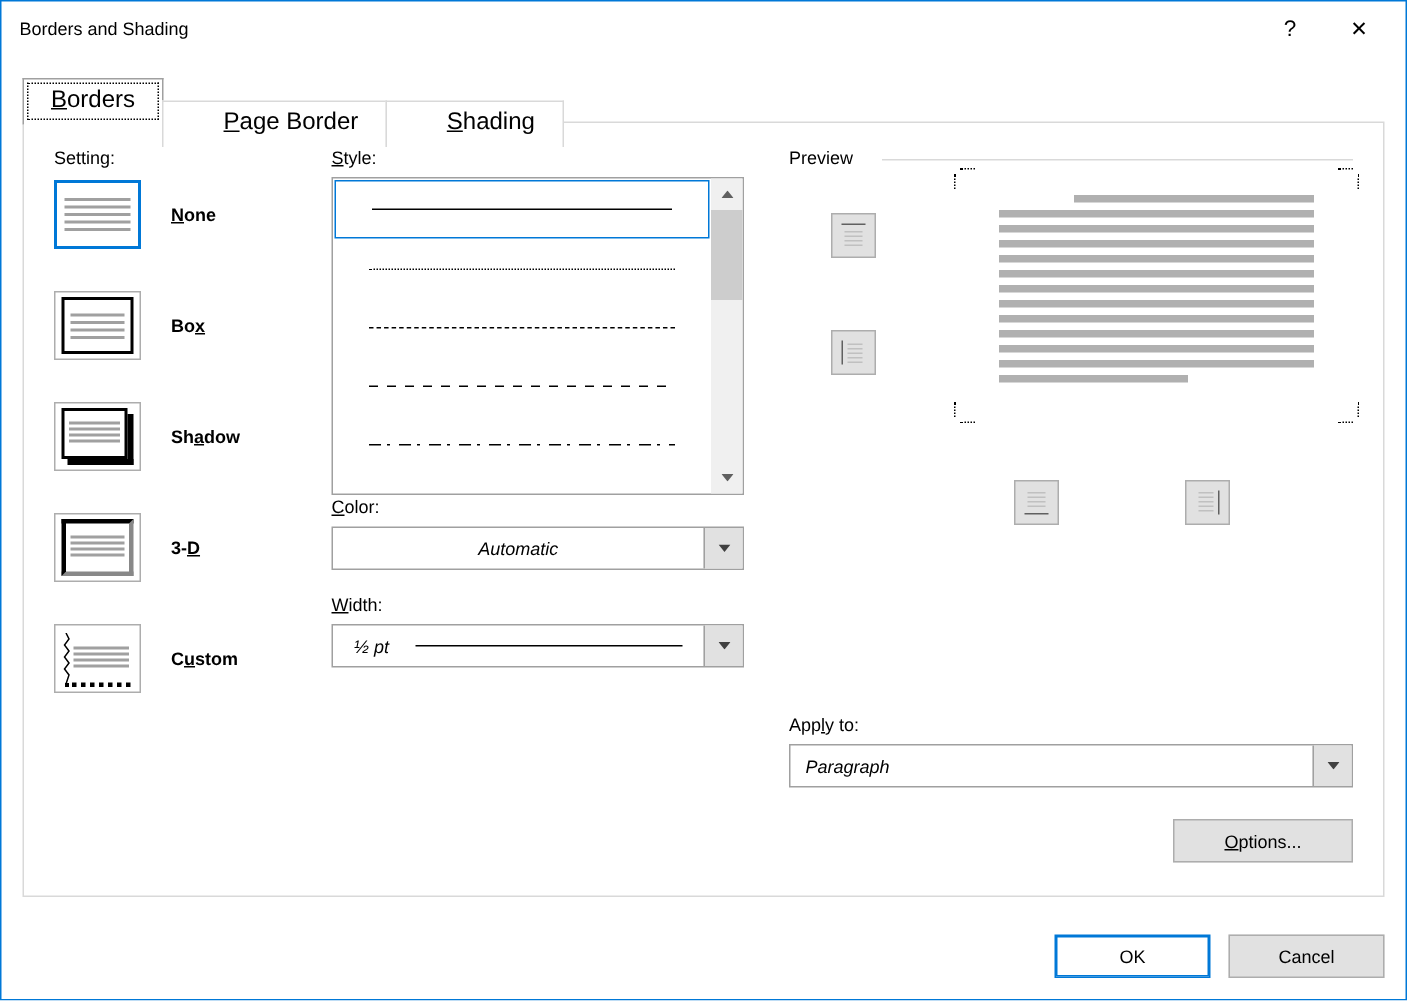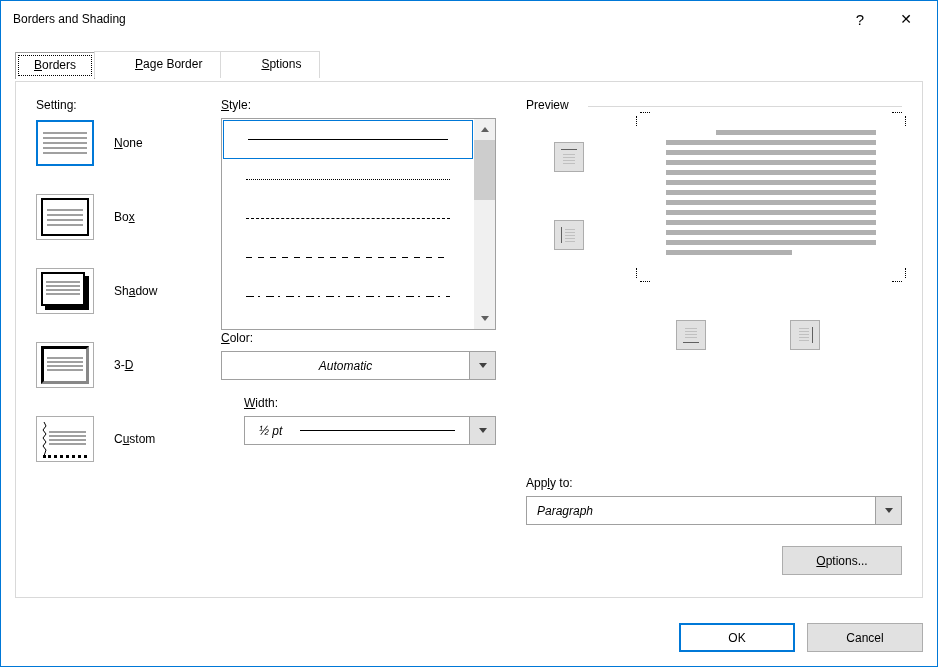--- a/index.html
+++ b/index.html
@@ -4,34 +4,34 @@
 <style>
   * { box-sizing: border-box; margin: 0; padding: 0; }
   body { font-family: "Segoe UI", Tahoma, sans-serif; font-size: 12px; color: #000; background: #fff; }
   .window { width: 938px; height: 667px; border: 1px solid #0078d7; position: relative; background: #fff; }
   .titlebar { height: 36px; display: flex; align-items: center; justify-content: space-between; padding: 0 8px 0 12px; }
   .titlebar .title { font-size: 12px; }
   .title-actions { display: flex; align-items: center; gap: 0; }
   .title-btn { width: 46px; height: 32px; display: flex; align-items: center; justify-content: center; font-size: 14px; color: #000; }
   .content { position: absolute; left: 14px; right: 14px; top: 50px; bottom: 14px; }
   .tabs { display: flex; position: relative; z-index: 2; }
-  .tab { border: 1px solid #d9d9d9; border-bottom: none; padding: 5px 18px 6px; margin-right: -1px; background: #fff; font-size: 12px; position: relative; }
+  .tab { border: 1px solid #d9d9d9; border-bottom: none; padding: 5px 18px 6px; margin-right: -1px; background: #fff; font-size: 16px; position: relative; }
   .tab.active { border-color: #a0a0a0; padding-bottom: 7px; top: 1px; }
   .tab:not(.active) { border-bottom: none; }
   .tab-underline { text-decoration: underline; }
   .tab-body { border: 1px solid #d9d9d9; position: absolute; left: 0; right: 0; top: 30px; bottom: 54px; padding: 16px 20px; display: flex; }
-  .tab.active + .tab, .tab:not(.active) { top:0;padding-left:40px; }
+  .tab.active + .tab, .tab:not(.active) { top:16px;padding-left:40px; }
   
   .left-col { width: 175px; }
   .mid-col { width: 275px; margin-left: 10px; }
   .right-col { flex: 1; margin-left: 30px; position: relative; }
   
   .section-label { font-size: 12px; margin-bottom: 6px; display: block; }
   
-  .setting-list { margin-top: 8px; }
+  .setting-list { margin-top: 8px; font-weight: bold; }
   .setting-item { display: flex; align-items: center; margin-bottom: 28px; cursor: pointer; }
   .setting-icon { width: 58px; height: 46px; border: 1px solid #adadad; background: #fff; display: flex; align-items: center; justify-content: center; margin-right: 20px; }
   .setting-icon.selected { border: 2px solid #0078d7; }
   .setting-lines { width: 44px; }
   .setting-lines .ln { height: 2px; background: #a0a0a0; margin-bottom: 3px; }
   .setting-lines .ln:last-child { margin-bottom: 0; }
   .box-outer { border: 2px solid #000; padding: 4px; width: 48px; height: 38px; display: flex; flex-direction: column; justify-content: center; }
   .box-outer .ln { height: 2px; background: #a0a0a0; margin-bottom: 3px; }
   .box-outer .ln:last-child { margin-bottom: 0; }
   .shadow-outer { position: relative; width: 48px; height: 38px; }
@@ -94,21 +94,21 @@
   .pv-btn-inner .bord { position: absolute; border-color: #606060; }
   .pv-top { left: 28px; top: 30px; }
   .pv-left { left: 28px; top: 108px; }
   .pv-bottom-a { left: 150px; top: 208px; }
   .pv-bottom-b { left: 264px; top: 208px; }
   
   .apply-section { position: absolute; bottom: 56px; left: 0; right: 0; }
   .options-btn { position: absolute; right: 0; bottom: 6px; width: 120px; height: 29px; border: 1px solid #adadad; background: #e1e1e1; display: flex; align-items: center; justify-content: center; cursor: pointer; }
   
   .footer-buttons { position: absolute; right: 0; bottom: 0; display: flex; gap: 12px; }
-  .btn { width: 116px; height: 29px; border: 1px solid #adadad; background: #e1e1e1; display: flex; align-items: center; justify-content: center; cursor: pointer; font-size: 12px; }
+  .btn { width: 104px; height: 29px; border: 1px solid #adadad; background: #e1e1e1; display: flex; align-items: center; justify-content: center; cursor: pointer; font-size: 12px; }
   .btn.primary { border: 1px solid #0078d7; background: #fff; outline: 1px solid #0078d7; outline-offset: -2px; }
 </style>
 </head>
 <body>
 
 <div class="window">
   <div class="titlebar">
     <div class="title">Borders and Shading</div>
     <div class="title-actions">
       <div class="title-btn" style="font-size:15px;">?</div>
@@ -118,21 +118,21 @@
 
   <div class="content">
     <div class="tabs">
       <div class="tab active" style="outline:1px dotted #000; outline-offset:-4px;">
         <span class="tab-underline">B</span><span>orders</span>
       </div>
       <div class="tab">
         <span class="tab-underline">P</span><span>age Border</span>
       </div>
       <div class="tab">
-        <span class="tab-underline">S</span><span>ptions</span>
+        <span class="tab-underline">S</span><span>hading</span>
       </div>
     </div>
 
     <div class="tab-body">
 
       <div class="left-col">
         <span class="section-label">Setting:</span>
         <div class="setting-list">
           <div class="setting-item">
             <div class="setting-icon selected">
@@ -242,21 +242,21 @@
           <div class="dropdown">
             <div class="dropdown-text">Automatic</div>
             <div class="dropdown-arrow">
                 <svg viewBox="0 0 8 5">
                   <path d="M0 0 L4 5 L8 0 Z" fill="#404040"></path>
                 </svg>
               </div>
           </div>
         </div>
 
-        <div style="margin-top:16px;margin-left:23px;">
+        <div style="margin-top:16px;">
           <span class="section-label"><span class="underline">W</span><span>idth:</span></span>
           <div class="dropdown">
             <div class="width-content">
               <span>½ pt</span>
               <div style="flex:1;border-top:1px solid #000;"></div>
             </div>
             <div class="dropdown-arrow">
                 <svg viewBox="0 0 8 5">
                   <path d="M0 0 L4 5 L8 0 Z" fill="#404040"></path>
                 </svg>

